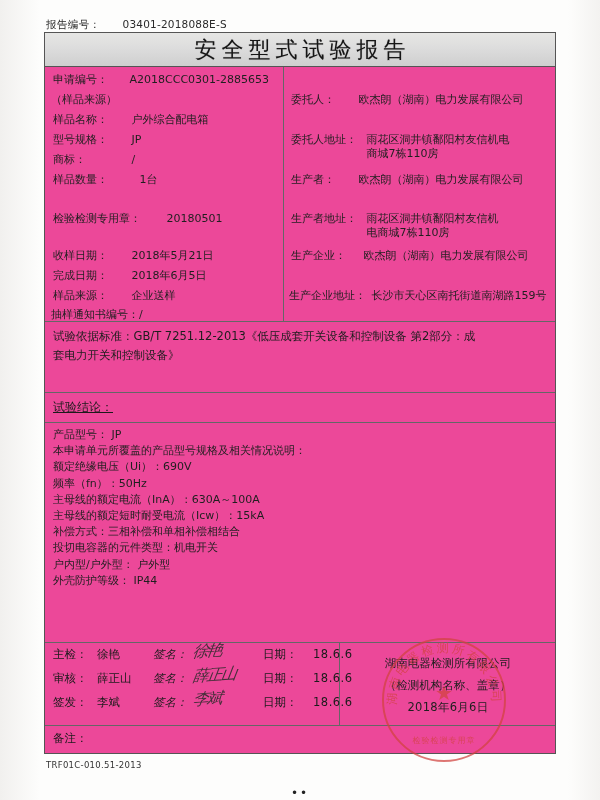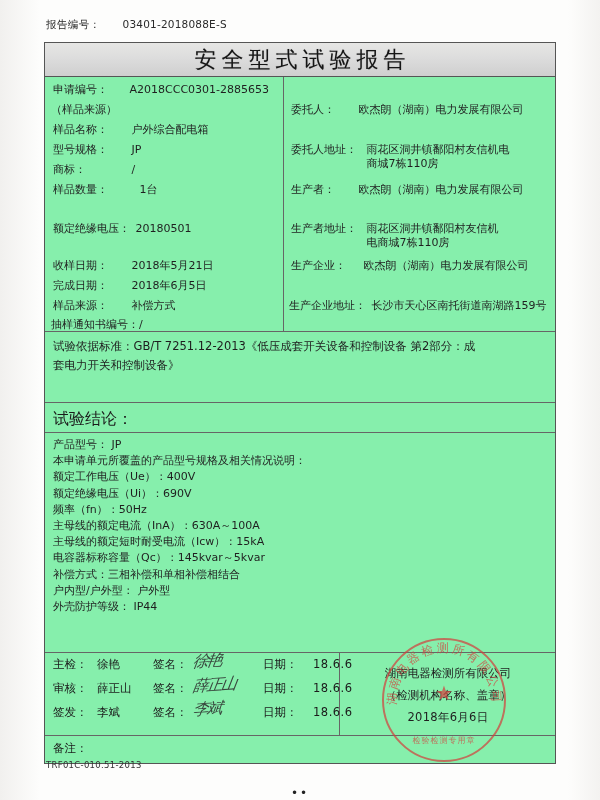--- a/index.html
+++ b/index.html
@@ -42,25 +42,25 @@
     letter-spacing: .4px;
     color: #2a2a2a;
     white-space: nowrap;
   }
   .report-no .rn-label { margin-right: 22px; }
   .report-no .rn-value { letter-spacing: .2px; }
 
   
   .frame {
     position: absolute;
-    left: 44px; top: 42px;
+    left: 44px; top: 32px;
     width: 512px; height: 722px;
     border: 1.6px solid #555;
     box-sizing: border-box;
-    background: #86efac;
+    background: #ec4899;
   }
 
   .row-line {
     position: absolute;
     left: 0; width: 100%;
     border-top: 1.1px solid #666;
   }
   .v-line {
     position: absolute;
     top: 0; height: 100%;
@@ -121,21 +121,22 @@
   .std-l2 { text-align: center; padding-left: 26px; }
 
   
   .concl {
     position: absolute;
     left: 0; width: 100%; height: 30px;
     box-sizing: border-box;
   }
   .concl-label {
     position: absolute; left: 8px; top: 7px;
-    font-size: 16px;
+    font-size: 12px;
+    text-decoration: underline;
   }
   .concl-value {
     position: absolute; left: 0; top: 7px; width: 100%;
     text-align: center;
     font-size: 12px;
     letter-spacing: 6px;
     padding-left: 30px;
     box-sizing: border-box;
   }
 
@@ -160,21 +161,21 @@
     box-sizing: border-box;
   }
   .sig-row {
     position: relative;
     height: 24px;
     font-size: 11.5px;
     white-space: nowrap;
   }
   .sig-role  { position: absolute; left: 8px;   top: 5px; }
   .sig-name  { position: absolute; left: 52px;  top: 5px; }
-  .sig-sub   { position: absolute; left: 108px; top: 5px; }
+  .sig-sub   { position: absolute; left: 108px; top: 5px; font-style: italic; }
   .sig-mark  {
     position: absolute; left: 148px; top: -1px;
     font-family: "DejaVu Serif", "Liberation Serif", serif;
     font-size: 16px;
     color: #2b2b2b;
     transform: skewX(-12deg) rotate(-4deg);
     font-style: italic;
     letter-spacing: -2px;
     opacity: .85;
   }
@@ -299,34 +300,34 @@
         </div>
         <div class="fld" style="left:8px; top:86px;">
           <span class="k">商标：</span>
           <span class="v" style="margin-left:42px;">/</span>
         </div>
         <div class="fld" style="left:8px; top:106px;">
           <span class="k">样品数量：</span>
           <span class="v" style="margin-left:28px;">1台</span>
         </div>
         <div class="fld" style="left:8px; top:145px;">
-          <span class="k">额定绝缘电压：</span>
-          <span class="v" style="margin-left:2px;">20180501</span>
+          <span class="k">检验检测专用章：</span>
+          <span class="v" style="margin-left:22px;">20180501</span>
         </div>
         <div class="fld" style="left:8px; top:182px;">
           <span class="k">收样日期：</span>
           <span class="v" style="margin-left:20px;">2018年5月21日</span>
         </div>
         <div class="fld" style="left:8px; top:202px;">
           <span class="k">完成日期：</span>
           <span class="v" style="margin-left:20px;">2018年6月5日</span>
         </div>
         <div class="fld" style="left:8px; top:222px;">
           <span class="k">样品来源：</span>
-          <span class="v" style="margin-left:20px;">补偿方式</span>
+          <span class="v" style="margin-left:20px;">企业送样</span>
         </div>
         <div class="fld" style="left:6px; top:241px;">
           <span class="k">抽样通知书编号：/</span>
         </div>
       </div>
 
       <div class="info-right">
         <div class="fld" style="left:8px; top:26px;">
           <span class="k">委托人：</span>
           <span class="v" style="margin-left:20px;">欧杰朗（湖南）电力发展有限公司</span>
@@ -362,27 +363,26 @@
 
     <div class="row-line" style="top:359px;"></div>
     <div class="concl" style="top:359px;">
       <div class="concl-label">试验结论：</div>
     </div>
 
     <div class="row-line" style="top:389px;"></div>
     <div class="specs" style="top:389px;">
       <div class="spec-line">产品型号： JP</div>
       <div class="spec-line">本申请单元所覆盖的产品型号规格及相关情况说明：</div>
-      <div class="spec-line">额定工作电压（Ue）：400V</div>
       <div class="spec-line">额定绝缘电压（Ui）：690V</div>
       <div class="spec-line">频率（fn）：50Hz</div>
       <div class="spec-line">主母线的额定电流（InA）：630A～100A</div>
       <div class="spec-line">主母线的额定短时耐受电流（Icw）：15kA</div>
-      <div class="spec-line">电容器标称容量（Qc）：145kvar～5kvar</div>
       <div class="spec-line">补偿方式：三相补偿和单相补偿相结合</div>
+      <div class="spec-line">投切电容器的元件类型：机电开关</div>
       <div class="spec-line">户内型/户外型： 户外型</div>
       <div class="spec-line">外壳防护等级： IP44</div>
     </div>
 
     <div class="row-line" style="top:609px;"></div>
     <div class="sigs" style="top:609px; height:83px;">
       <div class="v-line" style="left:294px; height:83px;"></div>
 
       <div class="sig-row">
         <span class="sig-role">主检：</span>

